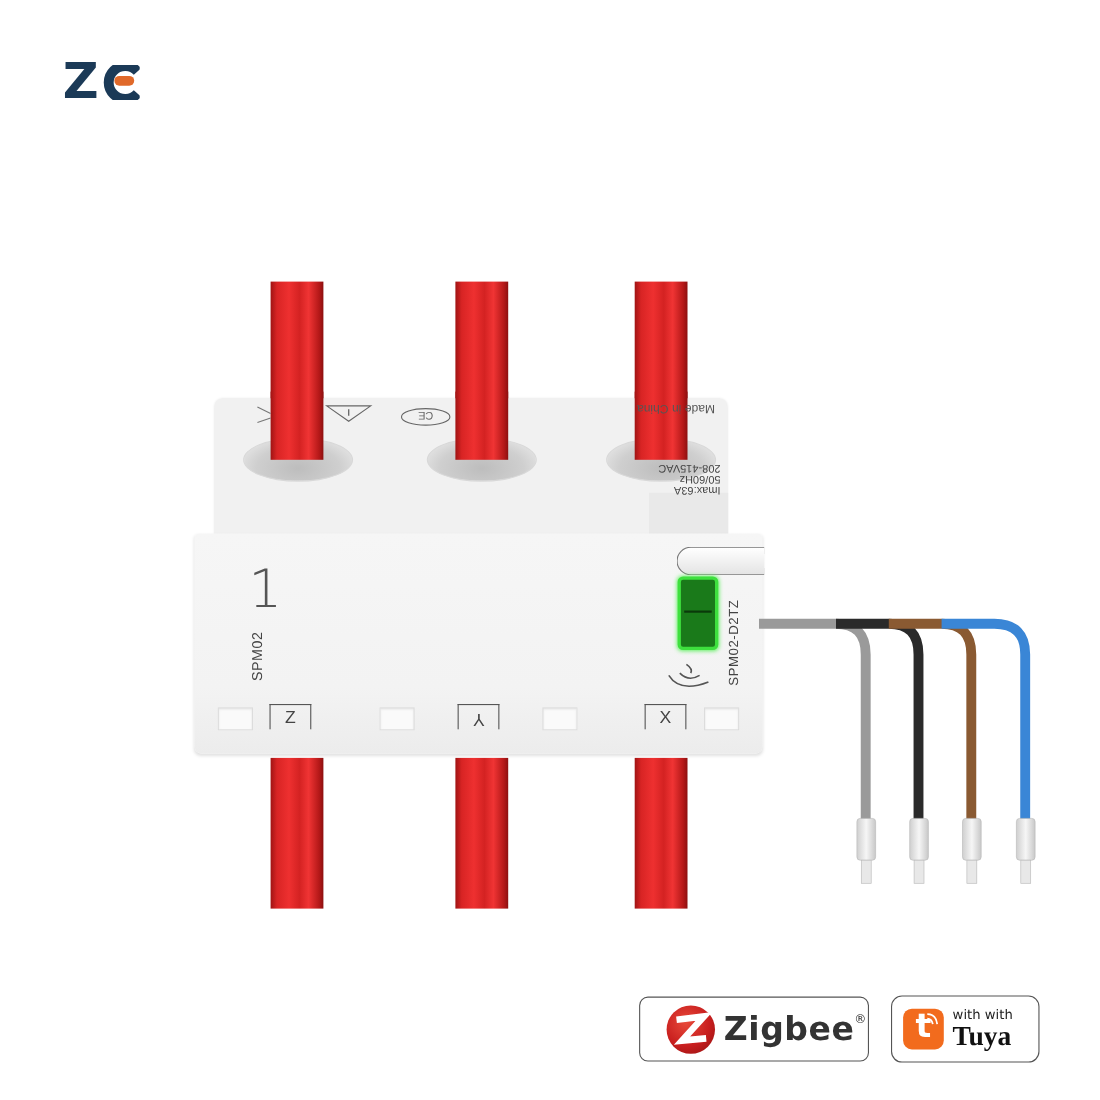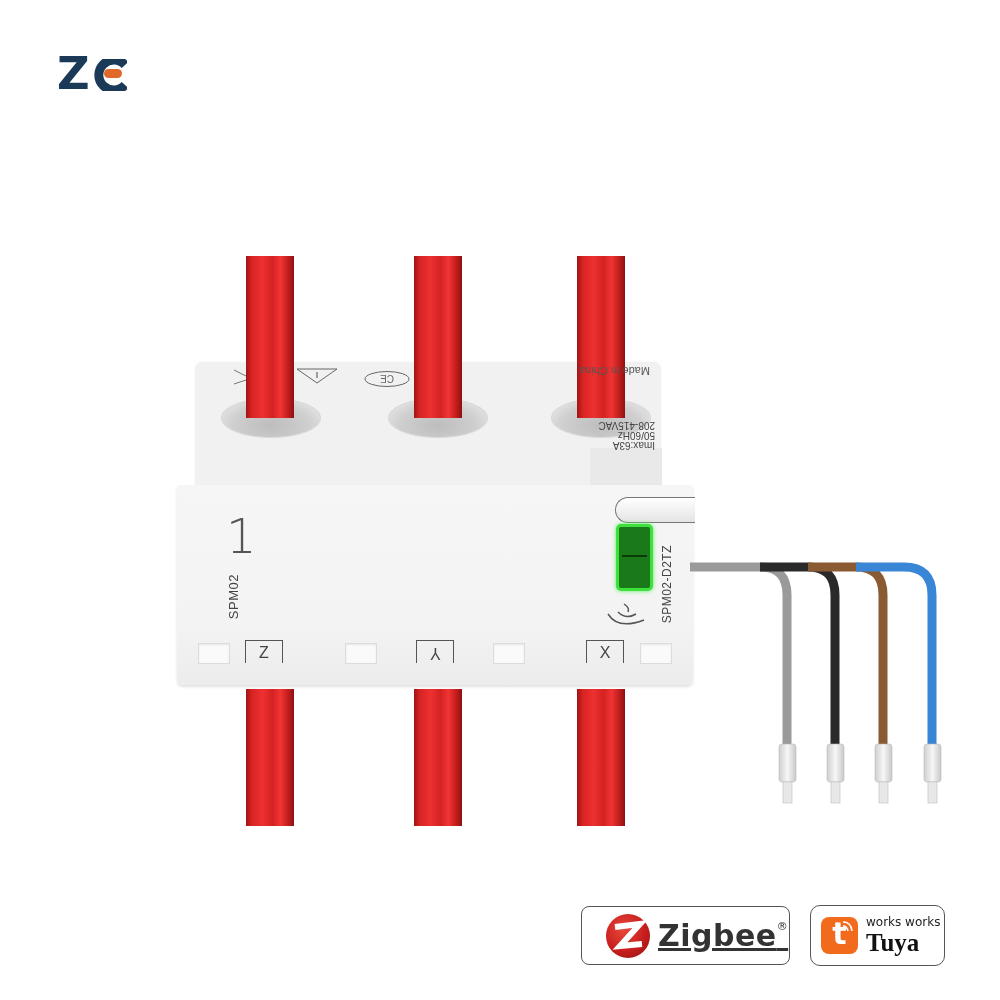--- a/index.html
+++ b/index.html
@@ -31,21 +31,21 @@
 
   .btn-green { left:616px; top:524px; width:37px; height:67px; background:#1a7a1a; border:3px solid #3ee03e; border-radius:5px; box-sizing:border-box; box-shadow:0 0 4px #5bf05b; }
   .btn-green .line { position:absolute; left:3px; right:3px; top:28px; height:2px; background:#0a3a0a; }
 
   .clip { left:615px; top:497px; width:80px; height:26px; border:1.5px solid #777; border-right:none; border-radius:14px 0 0 14px; background:linear-gradient(180deg,#fff,#e4e4e4); box-sizing:border-box; }
 
   
   .badge { background:#fff; border:1.5px solid #555; border-radius:8px; box-sizing:border-box; display:flex; align-items:center; }
   .zigbee { left:581px; top:906px; width:209px; height:59px; padding-left:24px; }
   .zig-logo { width:44px; height:44px; border-radius:50%; background:radial-gradient(circle at 40% 35%,#e84a3a 0%,#c81e1e 55%,#8e1010 100%); position:relative; flex:none; }
-  .zig-text { font-family:"DejaVu Sans", sans-serif; font-weight:bold; font-size:30px; color:#333; margin-left:8px; letter-spacing:0.5px;text-decoration:underline; }
+  .zig-text { font-family:"DejaVu Sans", sans-serif; font-weight:bold; font-size:30px; color:#333; margin-left:8px; letter-spacing:0.5px; }
   .zig-reg { font-size:11px; vertical-align:top; position:relative; top:2px; font-weight:normal; }
 
   .tuya { left:810px; top:905px; width:135px; height:61px; padding-left:10px; border-radius:10px; }
   .tuya-logo { width:37px; height:37px; border-radius:8px; background:#f26b1d; position:relative; flex:none; color:#fff; font-family:"DejaVu Sans", sans-serif; font-weight:bold; font-size:30px; line-height:34px; text-align:center; }
   .tuya-text { margin-left:8px; display:flex; flex-direction:column; line-height:1; }
   .tuya-small { font-size:12px; color:#222; font-family:"DejaVu Sans", sans-serif; }
   .tuya-big { font-size:25px; font-weight:bold; color:#111; font-family:Liberation Serif, serif; margin-top:2px; }
 </style>
 </head>
 <body>
@@ -160,16 +160,16 @@
 
 <div class="abs badge tuya">
   <div class="tuya-logo">
     <span>t</span>
     <svg class="abs" style="left:20px;top:3px" width="14" height="14" viewBox="0 0 14 14">
       <path d="M2 6 Q6 6 7 11" fill="none" stroke="#fff" stroke-width="1.6"></path>
       <path d="M2 2 Q10 2 11 11" fill="none" stroke="#fff" stroke-width="1.6"></path>
     </svg>
   </div>
   <div class="tuya-text">
-    <span class="tuya-small">works works</span>
+    <span class="tuya-small">with with</span>
     <span class="tuya-big">Tuya</span>
   </div>
 </div>
 
 </body></html>

